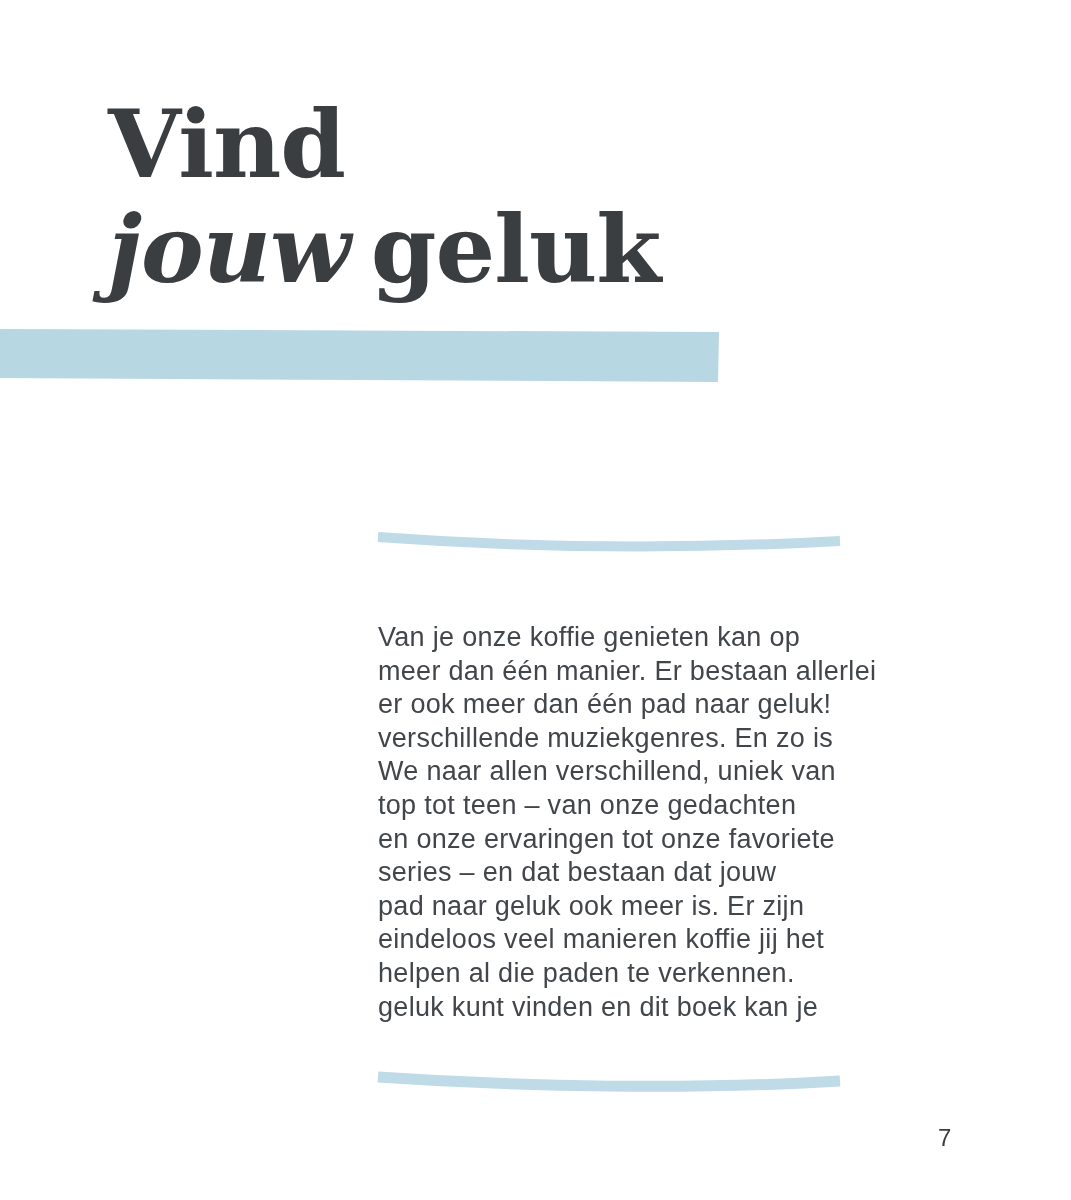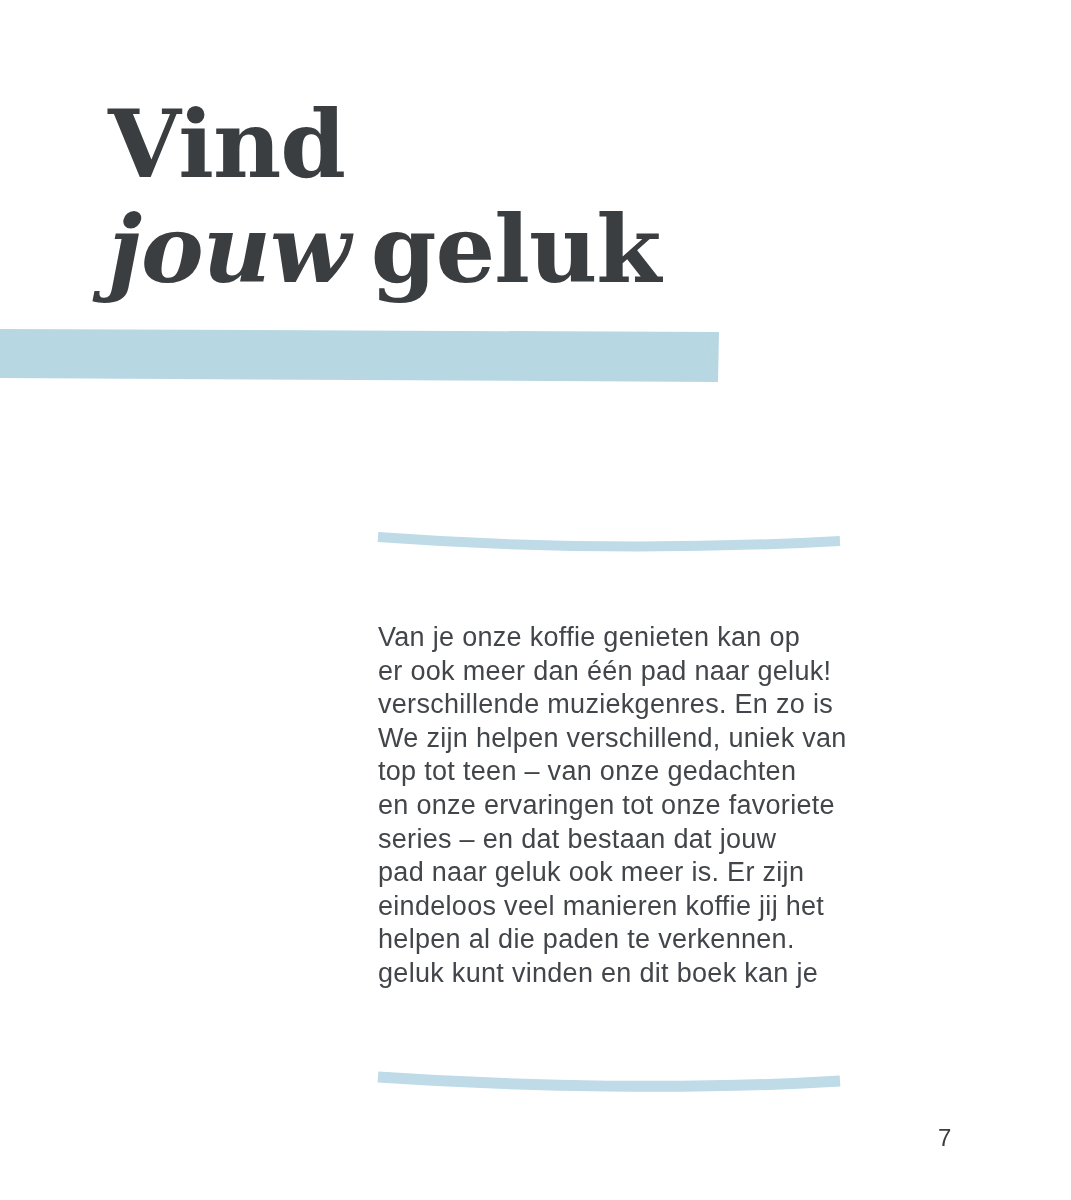--- a/index.html
+++ b/index.html
@@ -103,23 +103,24 @@
   <svg class="accent-bar" viewBox="0 0 720 58" preserveAspectRatio="none" aria-hidden="true">
     <polygon points="0,3 719,6 718,56 0,52" fill="#b7d7e3"></polygon>
   </svg>
 
   <svg class="rule rule-top" viewBox="0 0 470 30" preserveAspectRatio="none" aria-hidden="true">
     <path d="M 4,10 C 140,20 300,23 466,14" fill="none" stroke-width="10" stroke="#bedbe7"></path>
   </svg>
 
   <div class="body-text">
     <div class="line">Van je onze koffie genieten kan op</div>
+    <div class="line">meer dan één manier. Er bestaan allerlei</div>
     <div class="line">er ook meer dan één pad naar geluk!</div>
     <div class="line">verschillende muziekgenres. En zo is</div>
-    <div class="line">We zijn helpen verschillend, uniek van</div>
+    <div class="line">We naar allen verschillend, uniek van</div>
     <div class="line">top tot teen – van onze gedachten</div>
     <div class="line">en onze ervaringen tot onze favoriete</div>
     <div class="line">series – en dat bestaan dat jouw</div>
     <div class="line">pad naar geluk ook meer is. Er zijn</div>
     <div class="line">eindeloos veel manieren koffie jij het</div>
     <div class="line">helpen al die paden te verkennen.</div>
     <div class="line">geluk kunt vinden en dit boek kan je</div>
   </div>
 
   <svg class="rule rule-bottom" viewBox="0 0 470 30" preserveAspectRatio="none" aria-hidden="true">

